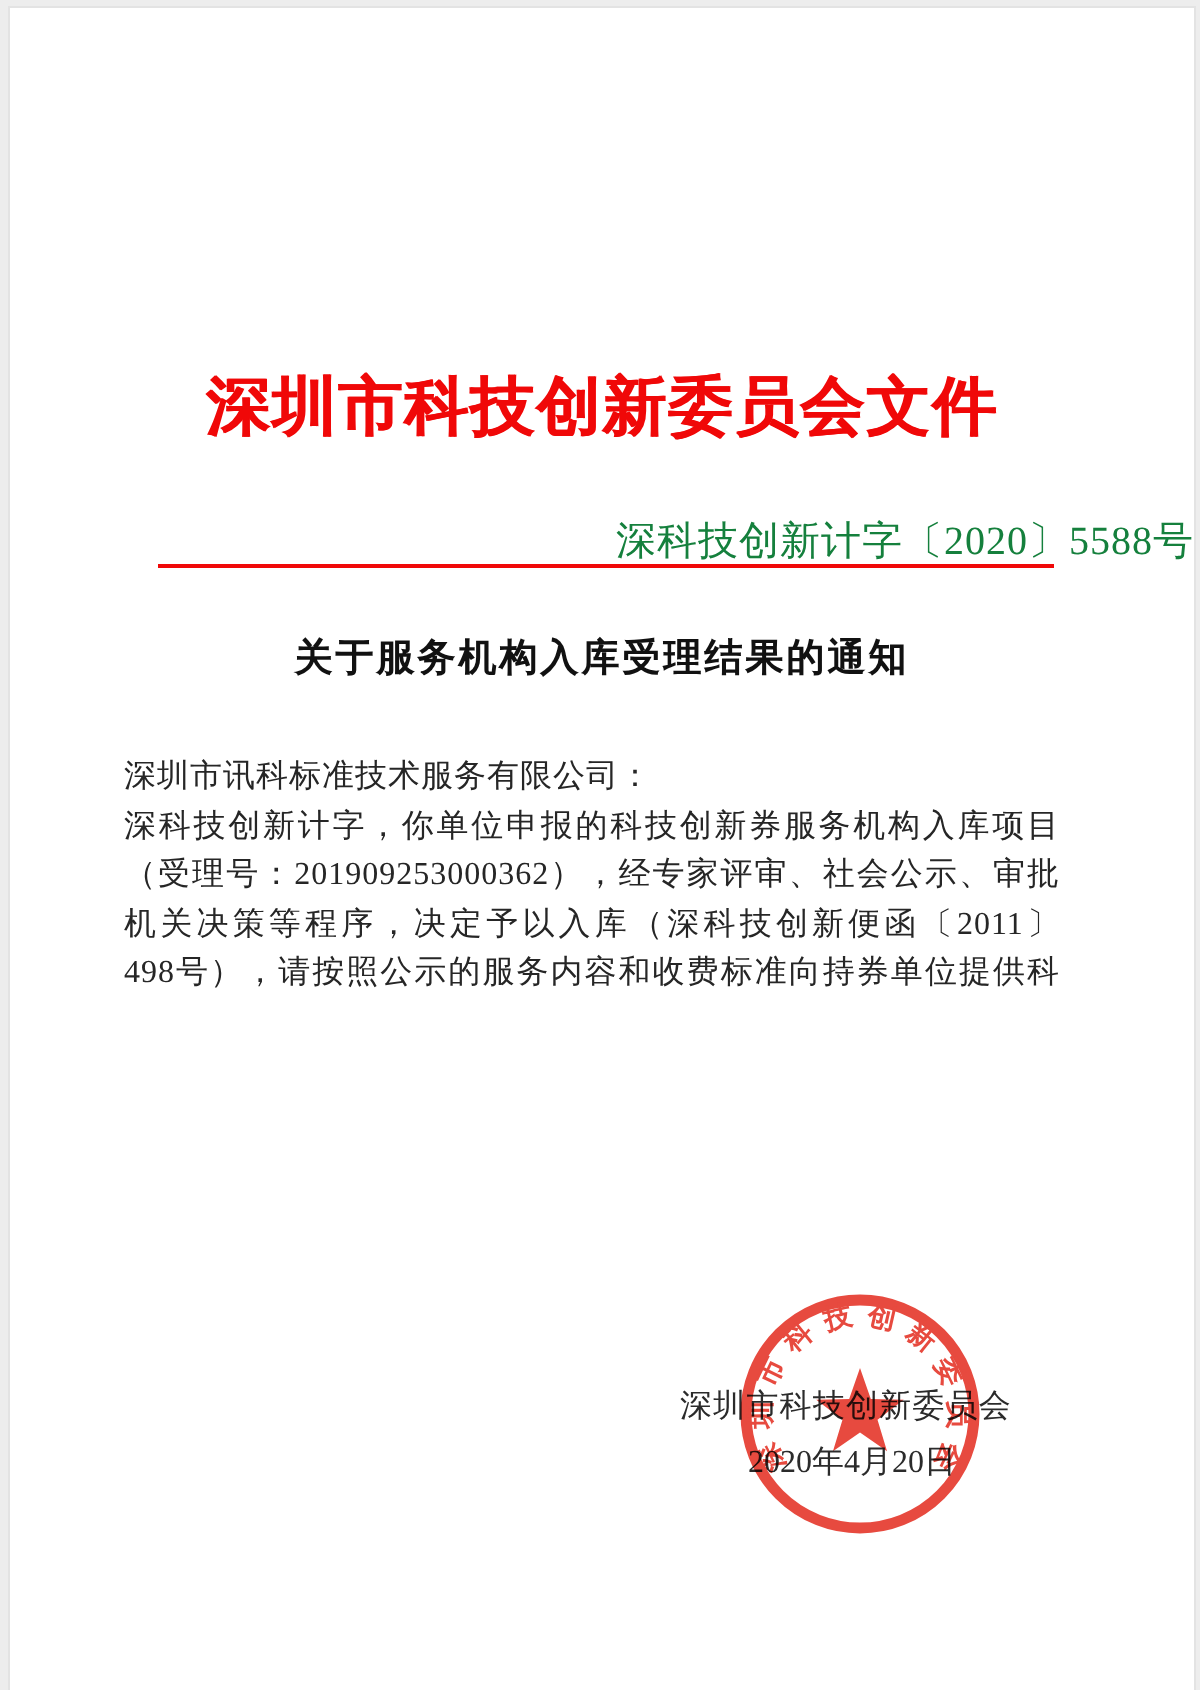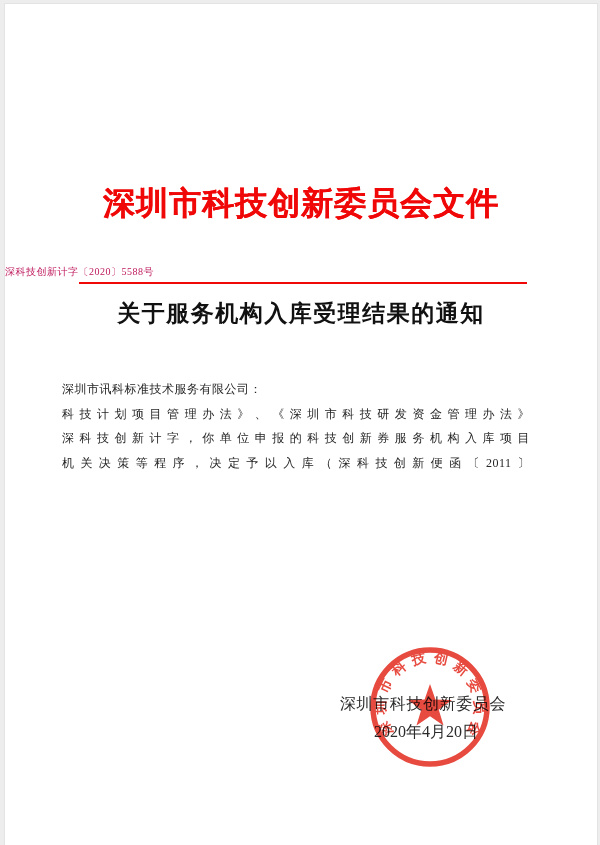--- a/index.html
+++ b/index.html
@@ -27,47 +27,47 @@
     font-size: 32px;
     font-weight: bold;
     letter-spacing: 1px;
     color: #f00808;
     line-height: 46px;
     text-shadow: 0.6px 0 0 #f00808;
   }
   .doc-number {
     position: absolute;
     left: 0; right: 0; top: 257px;
-    text-align: left;
-    font-size: 10px;
+    text-align: right;
+    font-size: 20px;
     letter-spacing: 0.5px;
-    color: #be185d;
+    color: #15803d;
     line-height: 21px;
   }
   .red-divider {
     position: absolute;
     left: 74px; top: 278px;
     width: 448px; height: 2px;
     background: #f00808;
   }
   .subject {
     position: absolute;
-    left: 0; right: 0; top: 296px;
+    left: 0; right: 0; top: 312px;
     text-align: center;
-    font-size: 23px;
+    font-size: 19px;
     font-weight: bold;
     letter-spacing: 1.5px;
     color: #111111;
     line-height: 28px;
   }
   .body-text {
     position: absolute;
     left: 57px; top: 373px;
     width: 468px;
-    font-size: 12px;
+    font-size: 16px;
     line-height: 24.6px;
     color: #262626;
     letter-spacing: 0.5px;
   }
   .body-text .line { min-height: 24.6px; }
   .body-text .line.indent { text-indent: 33px; }
   .body-text .line.fill {
     text-align: justify;
     text-align-last: justify;
   }
@@ -116,23 +116,24 @@
     <div class="letterhead-title">深圳市科技创新委员会文件</div>
 
     <div class="doc-number">深科技创新计字〔2020〕5588号</div>
 
     <div class="red-divider"></div>
 
     <div class="subject">关于服务机构入库受理结果的通知</div>
 
     <div class="body-text">
       <div class="line">深圳市讯科标准技术服务有限公司：</div>
-      <div class="line fill">科技计划项目管理办法》、《深圳市科技研发资金管理办法》</div>
       <div class="line fill">深科技创新计字，你单位申报的科技创新券服务机构入库项目</div>
+      <div class="line fill">（受理号：201909253000362），经专家评审、社会公示、审批</div>
       <div class="line fill">机关决策等程序，决定予以入库（深科技创新便函〔2011〕</div>
+      <div class="line fill">498号），请按照公示的服务内容和收费标准向持券单位提供科</div>
     </div>
 
     <div class="sig-name">深圳市科技创新委员会</div>
 
     <div class="sig-date">2020年4月20日</div>
 
     <svg class="seal" viewBox="0 0 130 130" xmlns="http://www.w3.org/2000/svg">
       <circle cx="65" cy="65" r="57" fill="none" stroke="#e53a2e" stroke-width="5.5"></circle>
       <polygon fill="#e53a2e" points="65,42 70.41,57.56 86.87,57.89 73.75,67.84 78.52,83.61 65,74.2 51.48,83.61 56.25,67.84 43.13,57.89 59.59,57.56"></polygon>
       <path id="sealArc" fill="none" d="M 28.14 90.82 A 45 45 0 1 1 101.86 90.82"></path>

